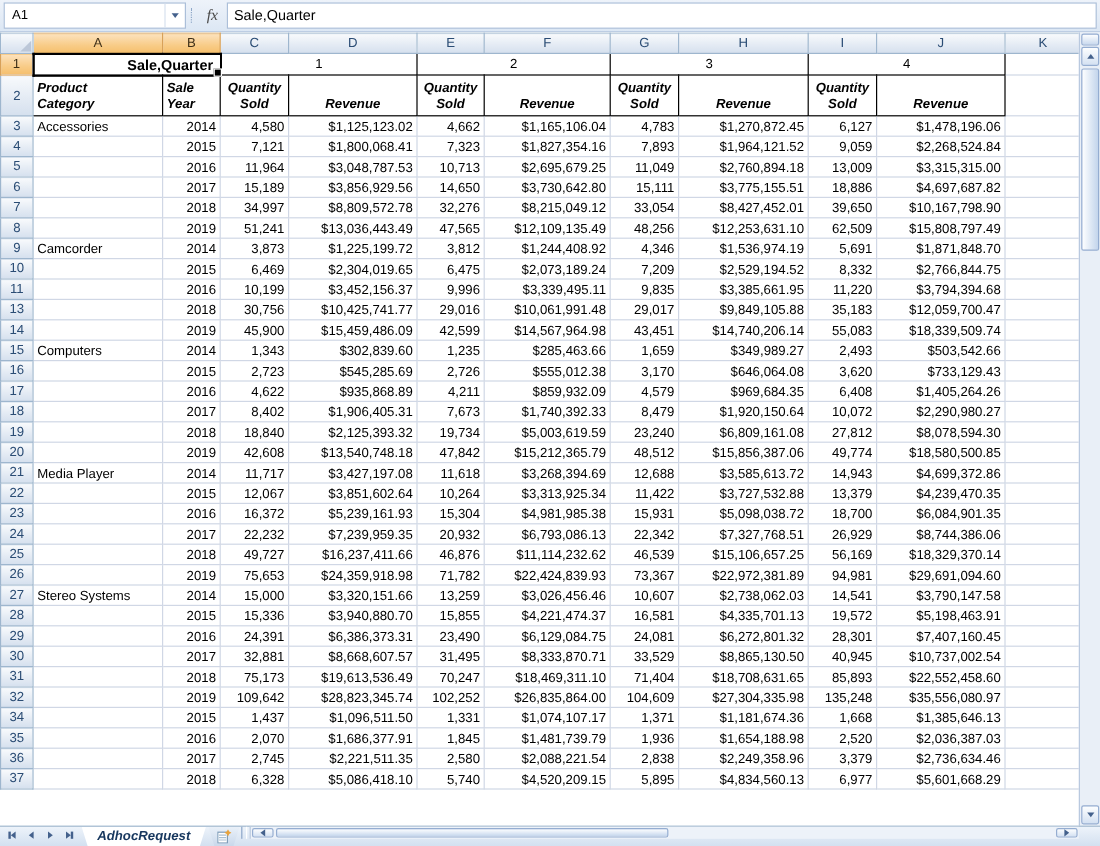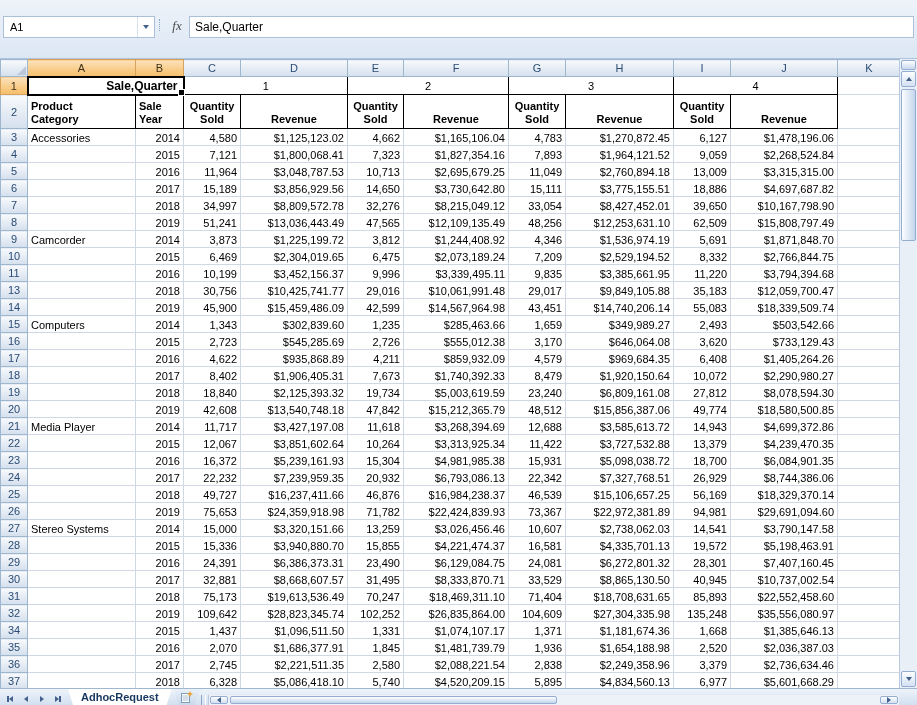--- a/index.html
+++ b/index.html
@@ -1,21 +1,21 @@
 <!DOCTYPE html>
 <html><head>
 <meta charset="utf-8">
 <style>
   html,body{margin:0;padding:0;}
   body{width:917px;height:705px;overflow:hidden;background:#fff;font-family:"Liberation Sans",sans-serif;}
   .app{width:917px;height:705px;display:flex;flex-direction:column;}
 
   
   .fbar{height:26px;flex:0 0 26px;background:linear-gradient(#EEF3FA,#DCE7F4);
-        border-bottom:1px solid #AFC3DC;display:flex;padding:16px 3px;}
+        border-bottom:1px solid #AFC3DC;display:flex;align-items:center;padding:0 3px;}
   .namebox{width:150px;height:20px;background:#fff;border:1px solid #ABBFD9;display:flex;align-items:stretch;}
   .nbtext{flex:1;display:flex;align-items:center;padding-left:6px;font-size:11px;color:#000;}
   .nbdrop{width:16px;border-left:1px solid #D8E2EF;display:flex;align-items:center;justify-content:center;}
   .fgrip{width:10px;height:18px;display:flex;align-items:center;justify-content:center;}
   .fgrip span{width:2px;height:12px;border-left:1px dotted #8FA8C8;}
   .fxbtn{width:24px;height:20px;display:flex;align-items:center;justify-content:center;
          font-family:"Liberation Serif",serif;font-style:italic;font-weight:normal;font-size:13px;color:#4A4A4A;}
   .finput{flex:1;height:20px;background:#fff;border:1px solid #ABBFD9;display:flex;align-items:center;
           padding-left:5px;font-size:12px;color:#000;}
 
@@ -31,21 +31,21 @@
   .corner-cell{position:relative;}
   .corner-tri{position:absolute;right:1px;bottom:1px;width:0;height:0;
       border-left:9px solid transparent;border-bottom:9px solid #BCC7D8;}
 
   tr.r1 td{height:17px;}
   td.qhdr{border:1px solid #000;background:#fff;text-align:center;font-size:11px;}
   td.sel-cell{border:2px solid #000;background:#fff;text-align:right;font-weight:bold;font-size:12px;
       padding-right:5px;position:relative;overflow:visible;}
   .fill-handle{position:absolute;right:-2px;bottom:-2px;width:5px;height:5px;background:#000;border:1px solid #fff;z-index:5;}
 
-  tr.r2 td{height:34px;}
+  tr.r2 td{height:34px;font-style:italic;}
   td.hcell{border:1px solid #000;background:#fff;font-weight:bold;font-size:11px;vertical-align:bottom;
       white-space:pre-line;line-height:13px;padding:1px 3px 2px 3px;color:#000;}
   td.hcell.left{text-align:left;}
   td.hcell.right{text-align:center;}
   td.kcol{border:1px solid #D0D7E5;background:#fff;}
 
   #data-rows td{border:1px solid #D0D7E5;font-size:11px;vertical-align:bottom;height:17px;
       padding:0 3px 1px 3px;color:#000;background:#fff;}
   #data-rows td.cat{text-align:left;}
   #data-rows td.num{text-align:right;}
@@ -53,22 +53,22 @@
   
   .vscroll{width:17px;flex:0 0 17px;background:#E9EFF7;display:flex;flex-direction:column;border-left:1px solid #B9C9DF;}
   .vsplit{height:8px;margin:1px 1px 0 1px;background:linear-gradient(#FDFEFF,#C9D9EE);border:1px solid #95ADD1;border-radius:2px;}
   .sbtn{height:14px;margin:1px;background:linear-gradient(#FDFEFF,#D4E1F2);border:1px solid #95ADD1;border-radius:2px;
         display:flex;align-items:center;justify-content:center;flex:0 0 auto;}
   .vtrack{flex:1;position:relative;margin:0 1px;}
   .vthumb{position:absolute;top:1px;left:0;right:0;height:150px;
         background:linear-gradient(to right,#FDFEFF,#C3D5EC);border:1px solid #95ADD1;border-radius:2px;}
 
   
-  .sheetbar{height:16px;flex:0 0 16px;display:flex;align-items:flex-end;
-        background:linear-gradient(#EDF3FA,#D3E0F0);border-top:1px solid #9EB6CE;}
+  .sheetbar{height:16px;flex:0 0 16px;display:flex;align-items:flex-start;
+        background:linear-gradient(#EDF3FA,#D3E0F0);border-top:1px solid #9EB6CE;font-style:italic;}
   .navs{display:flex;align-items:center;padding:0 3px;gap:2px;}
   .navbtn{width:14px;height:13px;display:flex;align-items:center;justify-content:center;}
   .sheet-tab{display:flex;align-items:center;padding:0 13px;background:#fff;font-size:11px;font-weight:bold;
         color:#17375E;clip-path:polygon(0 0,100% 0,calc(100% - 5px) 100%,5px 100%);height:100%;}
   .insert-tab{width:26px;display:flex;align-items:center;justify-content:center;height:100%;margin-left:2px;
         background:linear-gradient(#EAF1F9,#C9D8EB);clip-path:polygon(0 0,100% 0,calc(100% - 5px) 100%,5px 100%);}
   .tab-split{width:8px;display:flex;align-items:center;justify-content:center;}
   .tab-split span{width:3px;height:10px;border-left:1px solid #8DA6C9;border-right:1px solid #fff;}
   .hscroll{flex:1;display:flex;align-items:stretch;background:#EDF2F9;border-left:1px solid #B9C9DF;}
   .hscroll .sbtn{width:16px;height:auto;}
@@ -465,21 +465,21 @@
               <td class="num">$8,744,386.06</td>
               <td class="kcol"></td>
             </tr>
             <tr>
               <th class="rowhdr">25</th>
               <td class="cat"></td>
               <td class="num">2018</td>
               <td class="num">49,727</td>
               <td class="num">$16,237,411.66</td>
               <td class="num">46,876</td>
-              <td class="num">$16,984,238.37</td>
+              <td class="num">$11,114,232.62</td>
               <td class="num">46,539</td>
               <td class="num">$15,106,657.25</td>
               <td class="num">56,169</td>
               <td class="num">$18,329,370.14</td>
               <td class="kcol"></td>
             </tr>
             <tr>
               <th class="rowhdr">26</th>
               <td class="cat"></td>
               <td class="num">2019</td>

